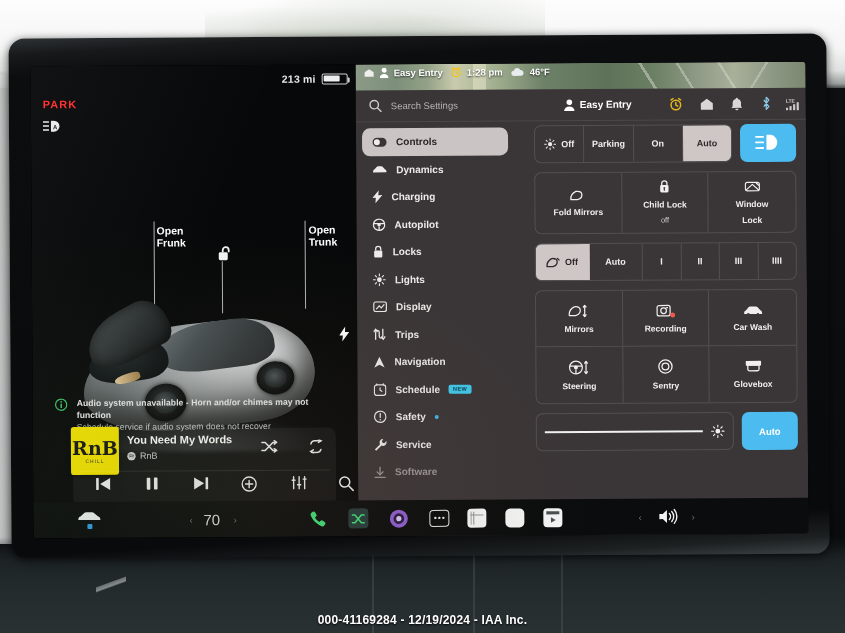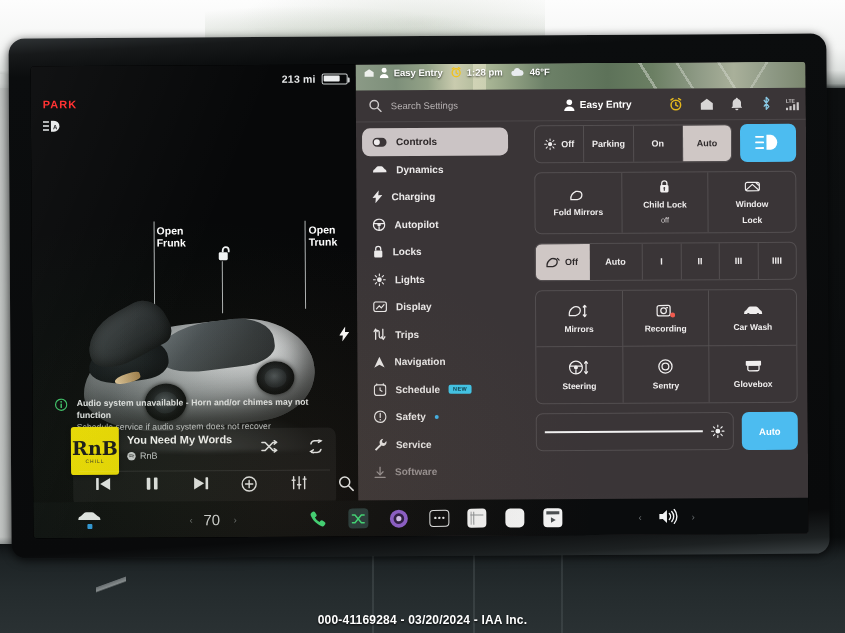--- a/index.html
+++ b/index.html
@@ -963,13 +963,13 @@
           <path d="M15.9 1.1 a10.4 10.4 0 0 1 0 13.8" fill="none" stroke="#f0f2f3" stroke-width="1.4" stroke-linecap="round"></path>
         </svg>
       </span>
       <span class="tb-arrow" style="position:absolute; left:658px;">›</span>
     </div>
 
     <div id="glare"></div>
   </div>
 </div>
 
-<div id="watermark">000-41169284 - 03/20/2024 - IAA Inc.</div>
+<div id="watermark">000-41169284 - 12/19/2024 - IAA Inc.</div>
 
 </body></html>

